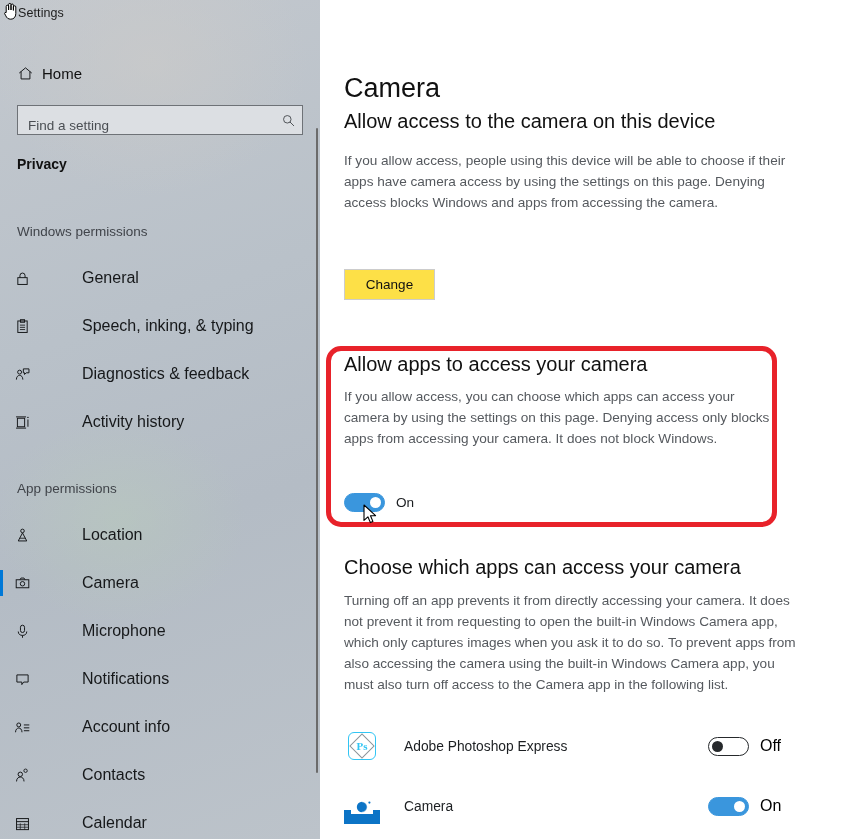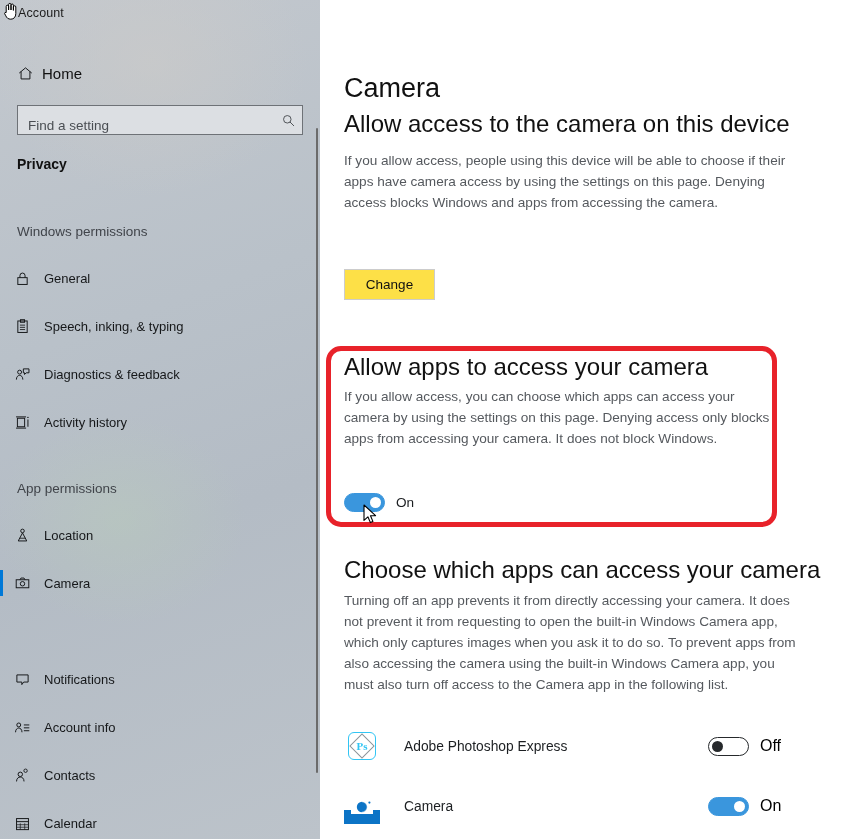--- a/index.html
+++ b/index.html
@@ -56,35 +56,35 @@
     position:absolute;left:17px;font-size:13.5px;color:#40444a;
   }
 
   .nav-item{
     position:absolute;left:0;width:310px;height:32px;
     display:flex;align-items:center;
   }
   .nav-item .ico{
     width:44px;min-width:44px;display:flex;justify-content:center;align-items:center;
   }
-  .nav-item .lbl{font-size:13px;color:#16181a;}
+  .nav-item .lbl{font-size:16px;color:#16181a;margin-left:38px;}
   .nav-item.selected .sel{
     position:absolute;left:0;top:3px;width:3px;height:26px;background:#0078d7;
   }
 
   
   #main{
     position:absolute;left:320px;top:0;width:541px;height:839px;
     background:#fff;overflow:hidden;
   }
   #page-title{
     position:absolute;left:24px;top:55px;font-size:27px;color:#111;font-weight:normal;
   }
   .sec-head{
-    position:absolute;left:24px;font-size:24px;color:#111;font-weight:normal;text-align:right;
+    position:absolute;left:24px;font-size:20px;color:#111;font-weight:normal;text-align:right;
   }
   .body-text{
     position:absolute;left:24px;width:452px;
     font-size:13.6px;line-height:21px;color:#55595e;
   }
   .plain-text{
     position:absolute;left:24px;font-size:13.6px;color:#1c1f22;
   }
   #change-button{
     position:absolute;left:24px;top:269px;width:91px;height:31px;
@@ -145,21 +145,21 @@
   #cursor-hand{position:absolute;left:2px;top:0px;z-index:20;}
   #cursor-arrow{position:absolute;left:363px;top:504px;z-index:20;}
 </style>
 </head>
 <body>
 
 <div id="sidebar">
 
   <div id="sidebar-scrollbar"></div>
 
-  <div id="app-title">Account</div>
+  <div id="app-title">Settings</div>
 
   <div class="nav-home">
     <span class="ico">
       <svg width="17" height="17" viewBox="0 0 20 20">
         <path d="M3 9.2 L10 3.4 L17 9.2 M4.8 8.2 V16.4 H15.2 V8.2" fill="none" stroke="#16181a" stroke-width="1.15" stroke-linejoin="round" stroke-linecap="round"></path>
       </svg>
     </span>
     <span class="lbl">Home</span>
   </div>
 
@@ -242,20 +242,30 @@
     <span class="ico">
       <svg width="17" height="17" viewBox="0 0 20 20">
         <rect x="2.6" y="5.6" width="14.8" height="9.4" fill="none" stroke="#16181a" stroke-width="1.15"></rect>
         <path d="M7 5.6 L8.2 3.6 H11.8 L13 5.6" fill="none" stroke="#16181a" stroke-width="1.15" stroke-linejoin="round"></path>
         <circle cx="10" cy="10.3" r="2.6" fill="none" stroke="#16181a" stroke-width="1.15"></circle>
       </svg>
     </span>
     <span class="lbl">Camera</span>
   </div>
 
+  <div class="nav-item" style="top:615px">
+    <span class="ico">
+      <svg width="17" height="17" viewBox="0 0 20 20">
+        <rect x="7.6" y="2.6" width="4.8" height="8.6" rx="2.4" fill="none" stroke="#16181a" stroke-width="1.15"></rect>
+        <path d="M5 10 C5 13.2 7.2 14.6 10 14.6 C12.8 14.6 15 13.2 15 10" fill="none" stroke="#16181a" stroke-width="1.15"></path>
+        <line x1="10" y1="14.6" x2="10" y2="17.4" stroke="#16181a" stroke-width="1.15"></line>
+      </svg>
+    </span>
+    <span class="lbl">Microphone</span>
+  </div>
 
   <div class="nav-item" style="top:663px">
     <span class="ico">
       <svg width="17" height="17" viewBox="0 0 20 20">
         <path d="M3.4 4.6 H16.6 V13 H11.4 L9.2 16 V13 H3.4 Z" fill="none" stroke="#16181a" stroke-width="1.15" stroke-linejoin="round"></path>
       </svg>
     </span>
     <span class="lbl">Notifications</span>
   </div>
 

